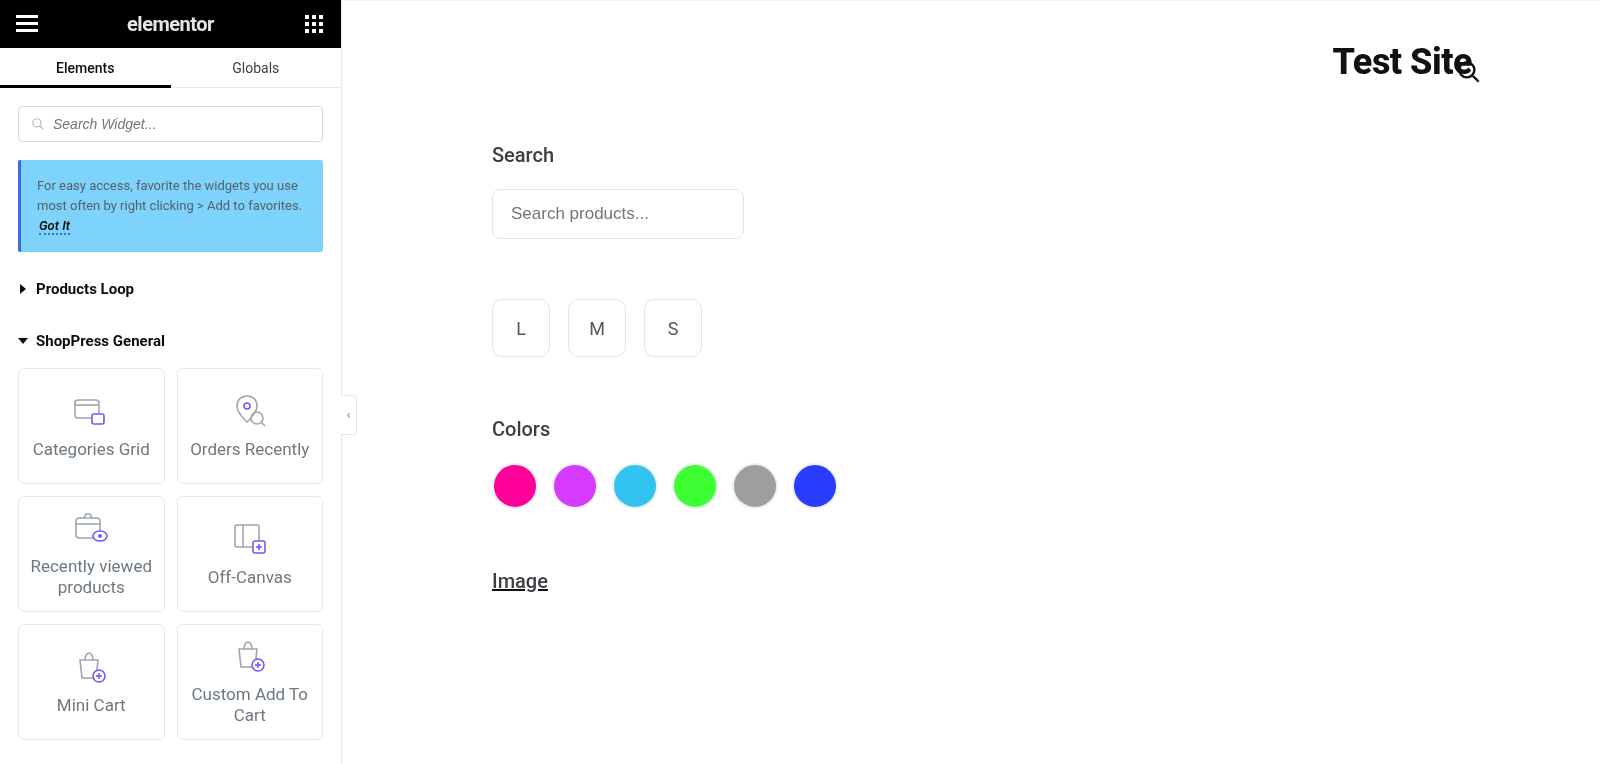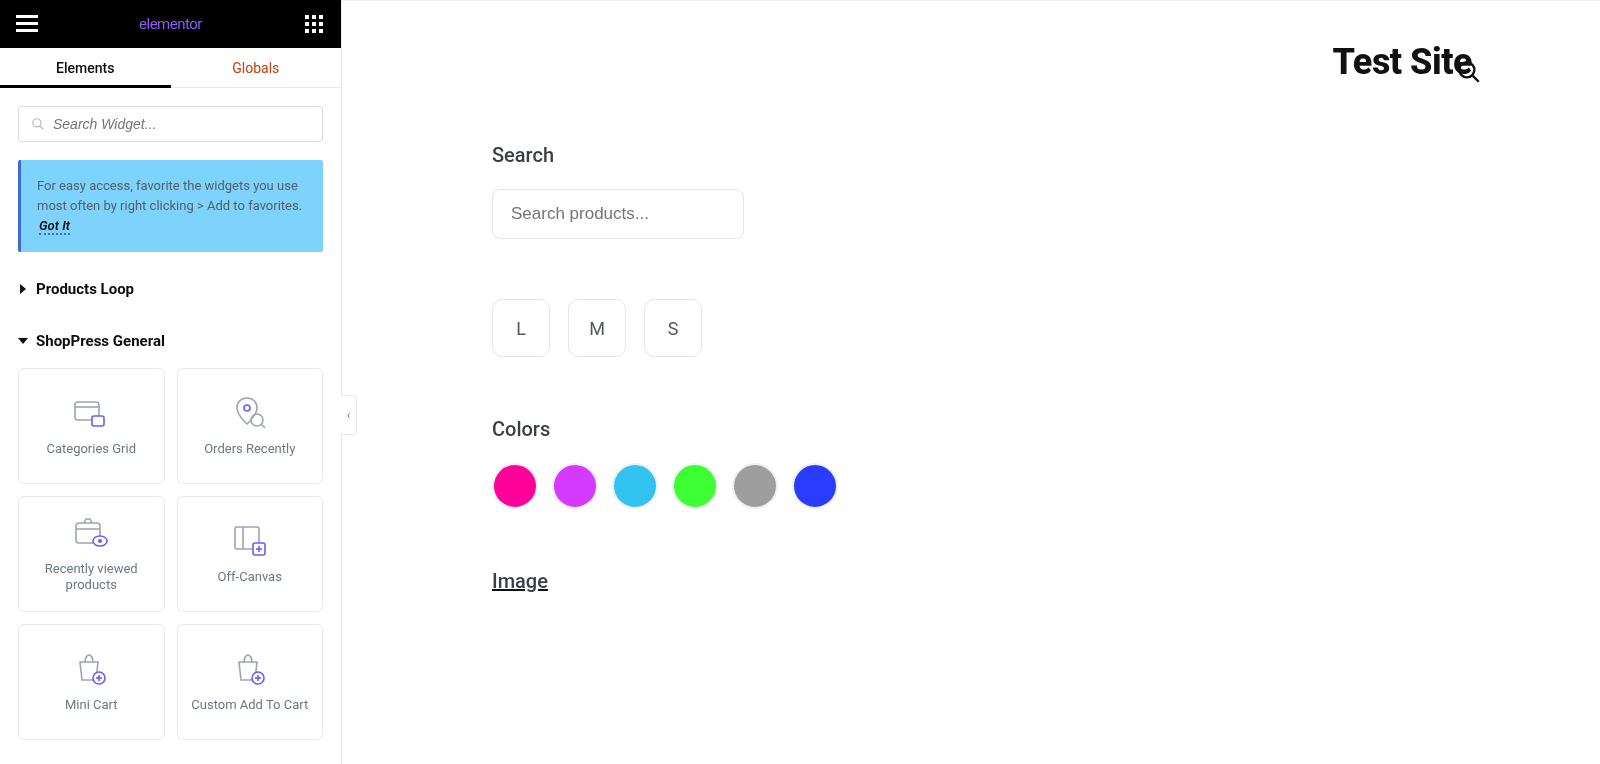--- a/index.html
+++ b/index.html
@@ -4,43 +4,43 @@
 <style>
   * { box-sizing: border-box; margin: 0; padding: 0; }
   html, body { height: 100%; font-family: -apple-system, BlinkMacSystemFont, "Segoe UI", Roboto, Helvetica, Arial, sans-serif; color:#111; }
   body { display:flex; width:1600px; height:764px; overflow:hidden; background:#fff; }
 
   
   .panel { width:342px; min-width:342px; height:100%; border-right:1px solid #e6e9ec; display:flex; flex-direction:column; position:relative; background:#fff;}
   .panel-header { height:48px; background:#000; display:flex; align-items:center; justify-content:space-between; padding:0 16px; }
   .hamburger, .apps-grid { width:22px; height:22px; display:flex; align-items:center; justify-content:center; cursor:pointer; }
   .hamburger svg, .apps-grid svg { display:block; }
-  .logo { color:#8b5cf6; font-weight:400; font-size:15px; letter-spacing:-0.5px; }
+  .logo { color:#e5e5e5; font-weight:700; font-size:20px; letter-spacing:-0.5px; }
 
   .tabs { display:flex; height:40px; border-bottom:1px solid #e6e9ec; }
-  .tab { flex:1; display:flex; align-items:center; justify-content:center; font-size:14px; color:#c2410c; cursor:pointer; position:relative; }
+  .tab { flex:1; display:flex; align-items:center; justify-content:center; font-size:14px; color:#404040; cursor:pointer; position:relative; }
   .tab.active { color:#0c0d0e; font-weight:500; }
   .tab.active::after { content:""; position:absolute; left:0; right:0; bottom:-1px; height:3px; background:#000; }
 
   .panel-body { flex:1; overflow-y:auto; padding:18px; }
   .search-box { border:1px solid #d5dadf; border-radius:4px; height:36px; display:flex; align-items:center; padding:10px 12px; gap:8px; }
   .search-box input { border:none; outline:none; flex:1; font-size:14px; font-style:italic; color:#a4afb7; background:transparent; }
   .search-box svg { opacity:.5; }
 
   .tip { margin-top:18px; background:#7dd3fc; border-left:3px solid #3a6bd8; padding:16px; font-size:13px; line-height:1.55; color:#556068; border-radius:2px; }
   .tip .gotit { font-style:italic; font-weight:600; color:#0c0d0e; border-bottom:2px dotted #3a6bd8; cursor:pointer; margin-left:2px;}
 
   .section { margin-top:22px; }
   .section-header { display:flex; align-items:center; gap:8px; font-size:15px; font-weight:700; color:#0c0d0e; cursor:pointer; padding:6px 0;}
   .section-header .caret { width:10px; height:10px; }
 
   .widget-grid { display:grid; grid-template-columns:1fr 1fr; gap:12px; margin-top:12px; }
   .widget-card { border:1px solid #e6e9ec; border-radius:6px; height:116px; display:flex; flex-direction:column; align-items:center; justify-content:center; gap:10px; cursor:grab; padding:8px; text-align:center;}
   .widget-card .wicon { width:36px; height:36px; display:flex; align-items:center; justify-content:center; }
-  .widget-card .wlabel { font-size:13px; color:#6d7882; line-height:1.25;}
+  .widget-card .wlabel { font-size:17px; color:#6d7882; line-height:1.25;}
 
   .collapse-handle { position:absolute; top:395px; right:-16px; width:16px; height:40px; border:1px solid #e6e9ec; border-left:none; border-radius:0 4px 4px 0; background:#fff; display:flex; align-items:center; justify-content:center; cursor:pointer; font-size:12px; color:#6d7882; }
 
   
   .canvas { flex:1; height:100%; overflow-y:auto; background:#fff; border-top:1px solid #f0f0f0;}
   .canvas-inner { padding:40px 70px 60px 150px; max-width:1200px; }
   .site-header { display:flex; align-items:center; justify-content:flex-end; margin-bottom:60px;}
   .site-title { font-size:36px; font-weight:800; letter-spacing:-0.5px; }
   .site-search-toggle { position:absolute; right:60px; top:58px; cursor:pointer; }
 

